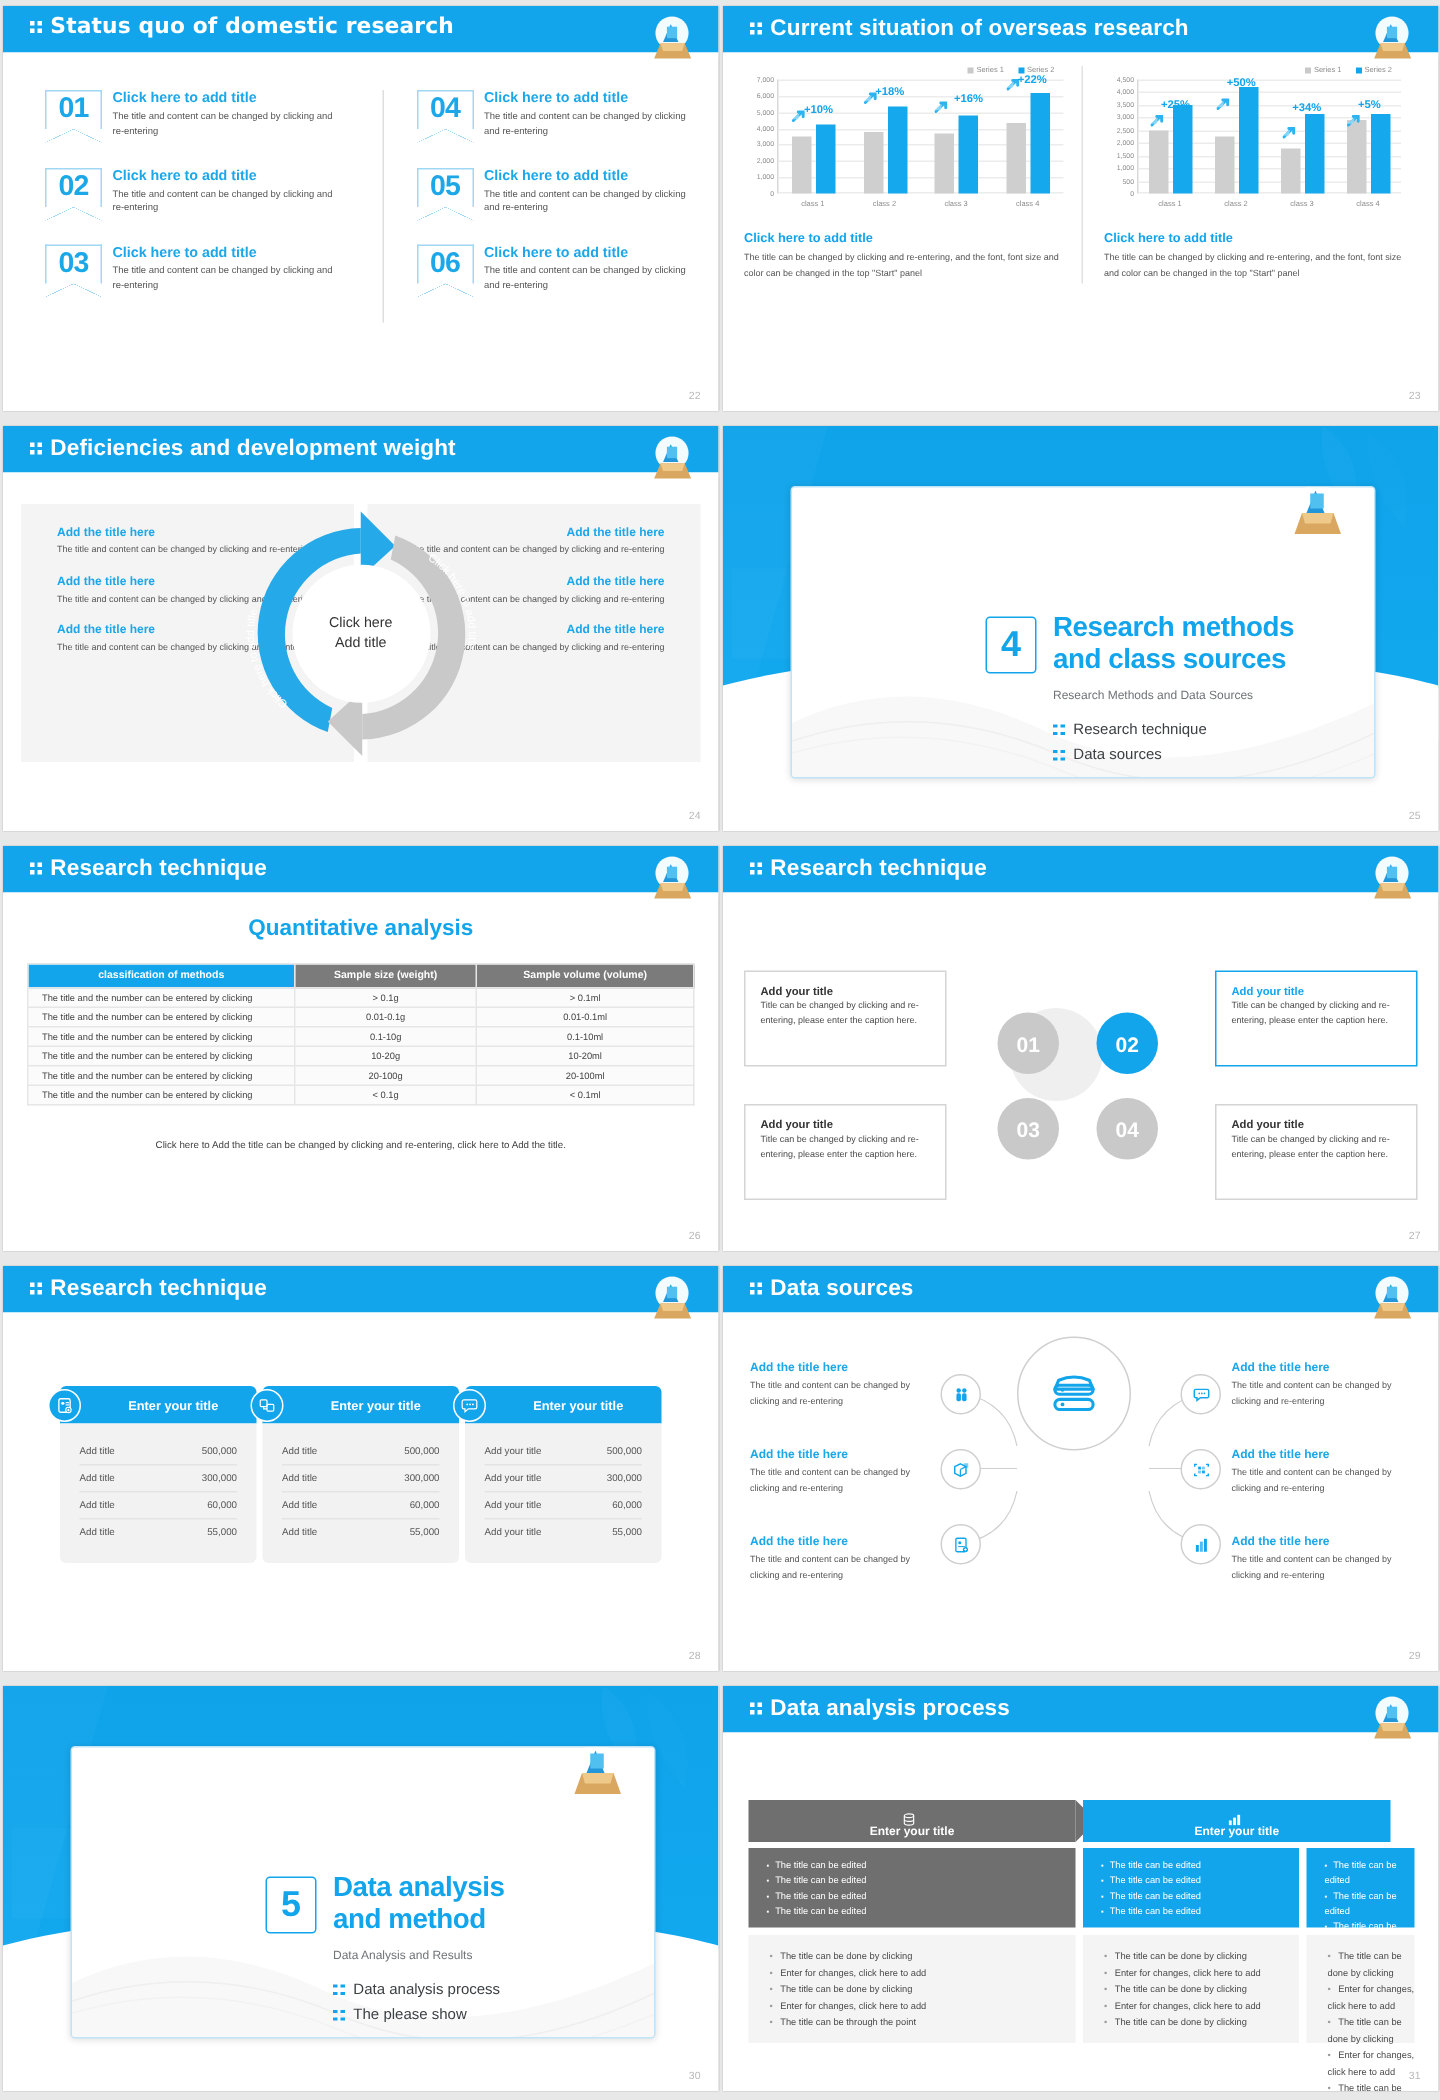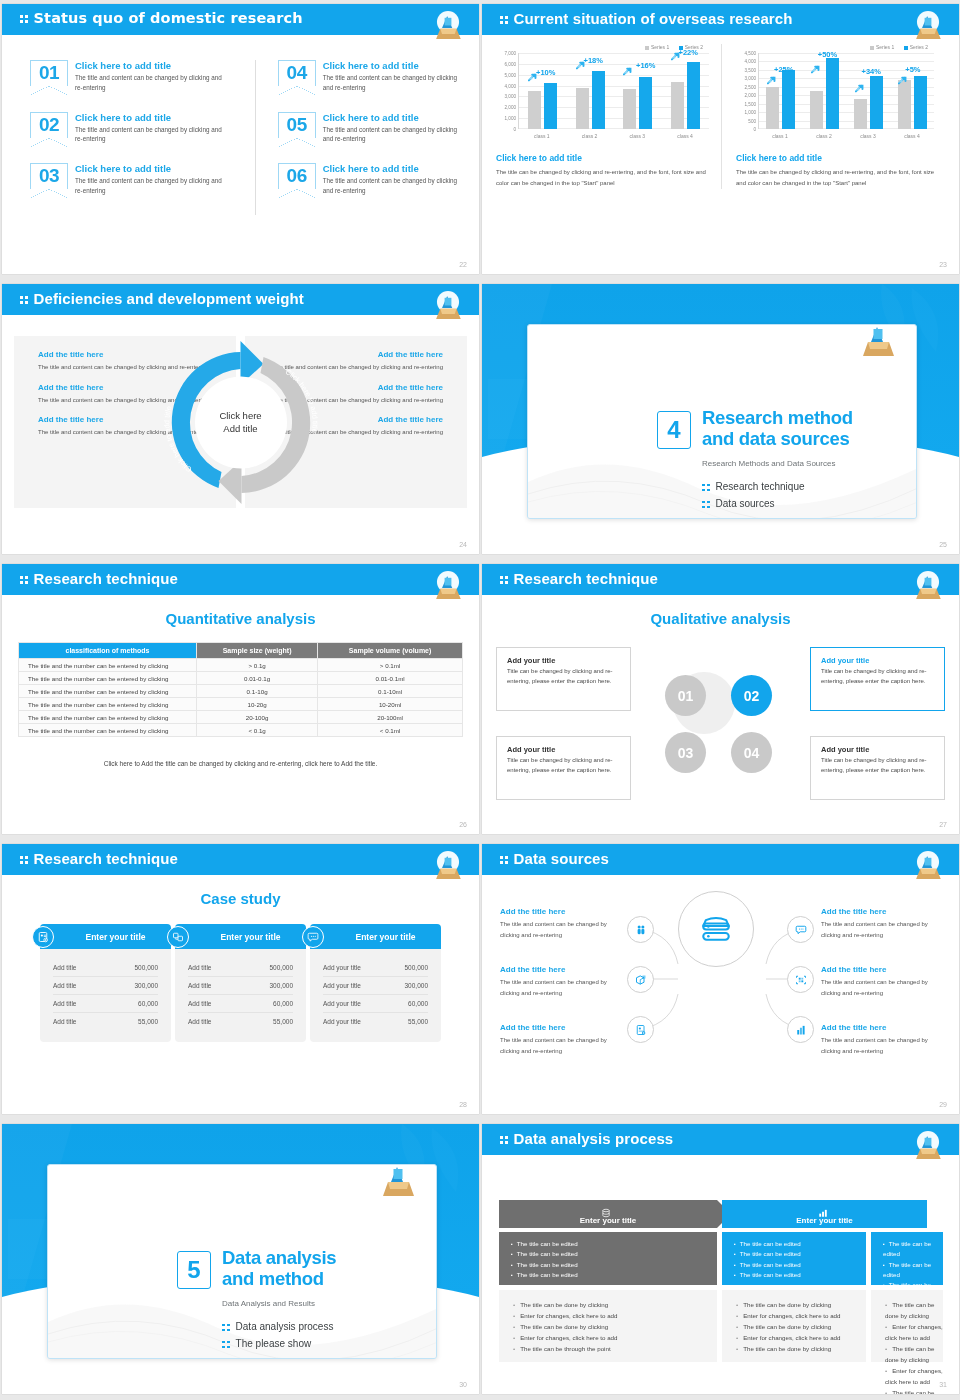--- a/index.html
+++ b/index.html
@@ -614,22 +614,22 @@
           <svg viewBox="0 0 40 42" width="40" height="42">
             <circle cx="20" cy="13" r="12" fill="#ffffff"></circle>
             <path d="M13 21 L19 6 L25 21 Z" fill="#2196D8"></path>
               <rect x="15.5" y="8" width="9" height="10" fill="#4FC0F0"></rect>
             <path d="M5 35 L10 21 L31 21 L36 35 Z" fill="#D9A760"></path>
               <path d="M10 21 L31 21 L29 28 L12 28 Z" fill="#EFC98A"></path>
           </svg>
         </div>
         <div class="sec-num">4</div>
         <div class="sec-h1">
-          <span>Research method</span><br>
-          <span>and data sources</span>
+          <span>Research methods</span><br>
+          <span>and class sources</span>
         </div>
         <div class="sec-h2">Research Methods and Data Sources</div>
         <div class="sec-li a">
           <span class="dotpair blue">
               <span class="dotcol">
                 <i></i>
                 <i></i>
               </span>
               <span class="dotcol">
                 <i></i>
@@ -739,21 +739,20 @@
     </div>
     <div class="logo">
       <svg viewBox="0 0 40 42" width="34" height="36">
           <circle cx="20" cy="14" r="13" fill="#fff" opacity=".95"></circle>
           <path d="M13 21 L19 7 L25 21 Z" fill="#2196D8"></path>
           <rect x="16" y="9" width="8" height="9" fill="#4FC0F0"></rect>
           <path d="M6 34 L11 22 L30 22 L35 34 Z" fill="#D9A760"></path>
           <path d="M11 22 L30 22 L28 28 L13 28 Z" fill="#EFC98A"></path>
         </svg>
     </div>
-    <div class="sub-title">Qualitative analysis</div>
 
     <div class="q-bg"></div>
     <div class="q-box" style="left:14px; top:83px;">
       <h4>Add your title</h4>
       <p>Title can be changed by clicking and re-entering, please enter the caption here.</p>
     </div>
     <div class="q-box sel" style="right:14px; top:83px;">
       <h4>Add your title</h4>
       <p>Title can be changed by clicking and re-entering, please enter the caption here.</p>
     </div>
@@ -797,21 +796,20 @@
     </div>
     <div class="logo">
       <svg viewBox="0 0 40 42" width="34" height="36">
           <circle cx="20" cy="14" r="13" fill="#fff" opacity=".95"></circle>
           <path d="M13 21 L19 7 L25 21 Z" fill="#2196D8"></path>
           <rect x="16" y="9" width="8" height="9" fill="#4FC0F0"></rect>
           <path d="M6 34 L11 22 L30 22 L35 34 Z" fill="#D9A760"></path>
           <path d="M11 22 L30 22 L28 28 L13 28 Z" fill="#EFC98A"></path>
         </svg>
     </div>
-    <div class="sub-title">Case study</div>
 
     <div class="cs-card" style="left:38px;">
       <div class="cs-head">
         <div class="cs-ic">
           <svg viewBox="0 0 16 16" width="12" height="12">
               <rect x="3" y="2" width="10" height="12" rx="1.5" fill="none" stroke="#fff" stroke-width="1.2"></rect>
               <circle cx="6.5" cy="6" r="1.4" fill="#fff"></circle>
               <rect x="9" y="5" width="3" height="1" fill="#fff"></rect>
               <rect x="9" y="7" width="3" height="1" fill="#fff"></rect>
               <circle cx="11.5" cy="12" r="2.4" fill="#12A5EC" stroke="#fff" stroke-width="1"></circle>

